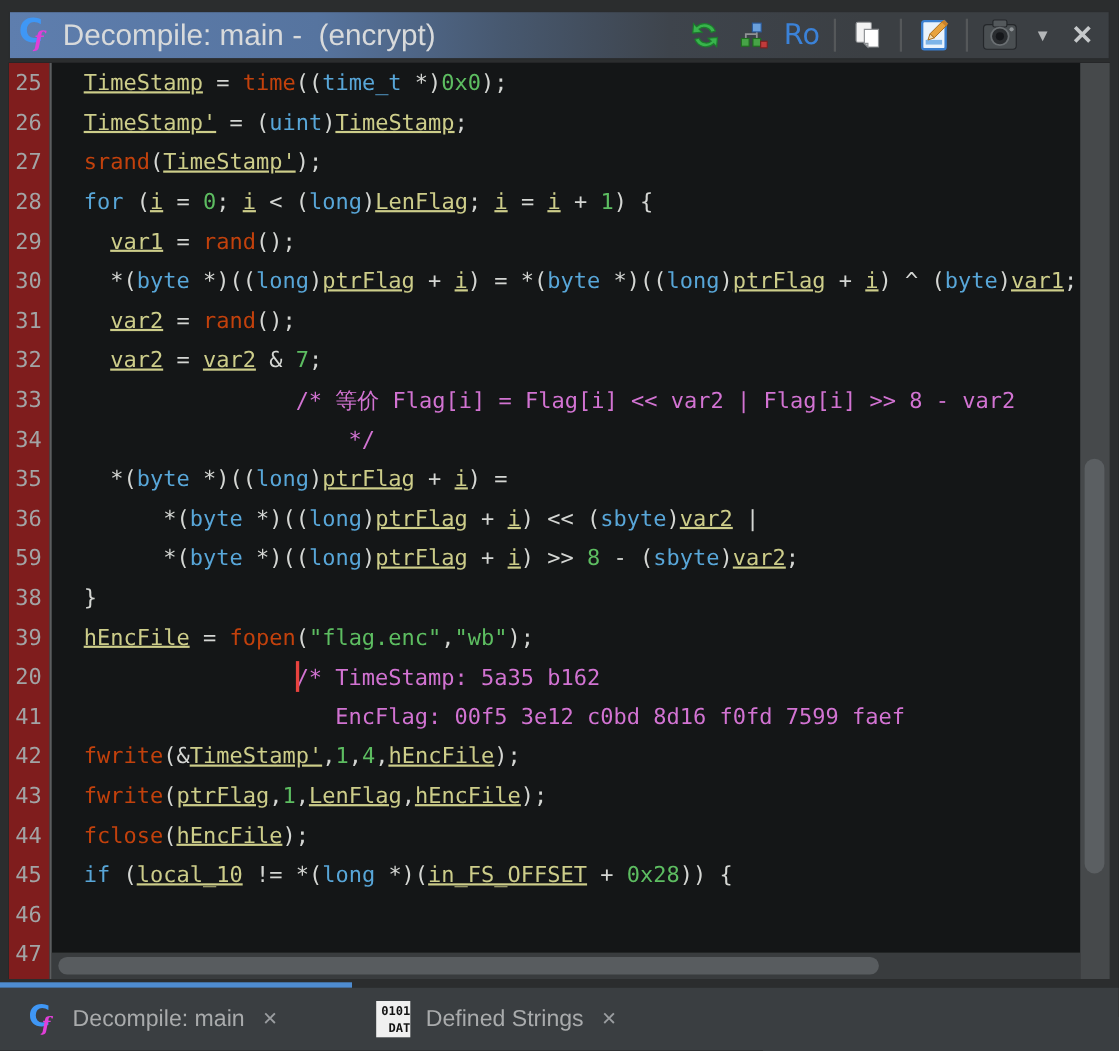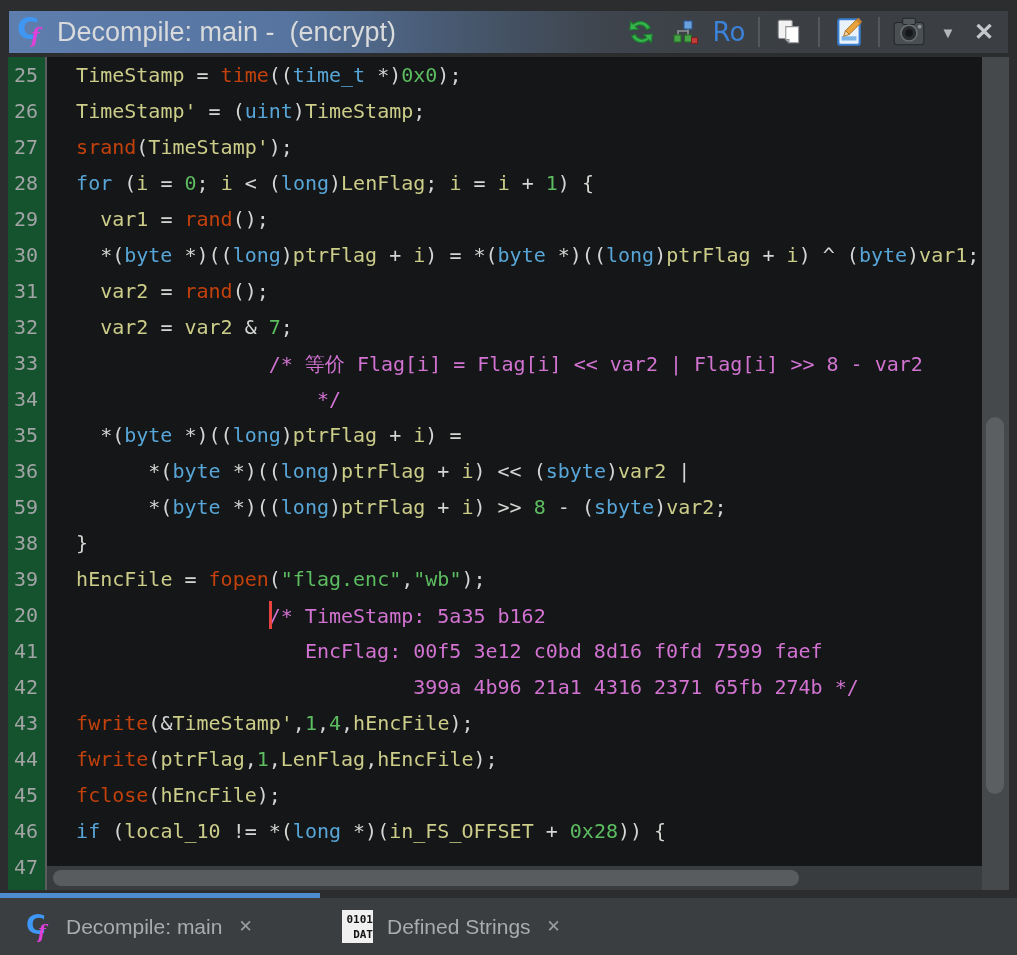--- a/index.html
+++ b/index.html
@@ -19,30 +19,30 @@
   #toolbar { margin-left:auto; display:flex; align-items:center; gap:10px; padding-right:10px; }
   .tbtn { display:flex; align-items:center; justify-content:center; width:34px; height:36px; cursor:default; }
   .tsep { width:2px; height:30px; background:#55585a; margin:0 2px; }
   .ro { color:#3b82d8; font-size:26px; font-weight:normal; font-family:"DejaVu Sans", sans-serif; }
   .caret { color:#b4b7b9; font-size:15px; }
   .xclose { color:#c6c9cb; font-size:24px; font-weight:bold; }
 
   
   #codewrap { position:absolute; left:8px; top:57px; width:1001px; height:833px;
     display:flex; background:#141617; overflow:hidden; }
-  #gutter { width:37px; background:#14532d; padding-top:6px; flex:0 0 auto; }
+  #gutter { width:37px; background:#7f1d1d; padding-top:6px; flex:0 0 auto; }
   #gutter .ln { height:36px; line-height:36px; text-align:right; padding-right:7px;
     color:#a2a4a5; font:20px "DejaVu Sans Mono", monospace; }
   #gutter-sep { width:2px; background:#5a5d5f; flex:0 0 auto; }
   #codearea { position:relative; flex:1 1 auto; overflow:hidden; }
   #code-lines { padding:6px 0 0 5px; }
   .cl { height:36px; line-height:36px; white-space:pre;
     font:20px "DejaVu Sans Mono", monospace; color:#d4d6d3; }
   .cl .p { color:#d4d6d3; }
-  .cl .v { color:#cdcd8a; }
+  .cl .v { color:#cdcd8a;text-decoration:underline; }
   .cl .f { color:#c2410c; }
   .cl .k { color:#58a6d8; }
   .cl .n { color:#5dbd61; }
   .cl .s { color:#5dbd61; }
   .cl .c { color:#d273d2; }
   .cur { display:inline-block; width:3px; height:28px; background:#e8433f;
     vertical-align:middle; margin-right:-3px; position:relative; top:-2px; }
 
   
   #vscroll { width:27px; background:#46494b; position:relative; flex:0 0 auto; }
@@ -176,21 +176,20 @@
         <div class="cl"><span class="p">    </span><span class="v">var2</span><span class="p"> = </span><span class="v">var2</span><span class="p"> &amp; </span><span class="n">7</span><span class="p">;</span></div>
         <div class="cl"><span class="p">                  </span><span class="c">/* 等价 Flag[i] = Flag[i] &lt;&lt; var2 | Flag[i] &gt;&gt; 8 - var2</span></div>
         <div class="cl"><span class="p">                      </span><span class="c">*/</span></div>
         <div class="cl"><span class="p">    *(</span><span class="k">byte</span><span class="p"> *)((</span><span class="k">long</span><span class="p">)</span><span class="v">ptrFlag</span><span class="p"> + </span><span class="v">i</span><span class="p">) =</span></div>
         <div class="cl"><span class="p">        *(</span><span class="k">byte</span><span class="p"> *)((</span><span class="k">long</span><span class="p">)</span><span class="v">ptrFlag</span><span class="p"> + </span><span class="v">i</span><span class="p">) &lt;&lt; (</span><span class="k">sbyte</span><span class="p">)</span><span class="v">var2</span><span class="p"> |</span></div>
         <div class="cl"><span class="p">        *(</span><span class="k">byte</span><span class="p"> *)((</span><span class="k">long</span><span class="p">)</span><span class="v">ptrFlag</span><span class="p"> + </span><span class="v">i</span><span class="p">) &gt;&gt; </span><span class="n">8</span><span class="p"> - (</span><span class="k">sbyte</span><span class="p">)</span><span class="v">var2</span><span class="p">;</span></div>
         <div class="cl"><span class="p">  }</span></div>
         <div class="cl"><span class="p">  </span><span class="v">hEncFile</span><span class="p"> = </span><span class="f">fopen</span><span class="p">(</span><span class="s">"flag.enc"</span><span class="p">,</span><span class="s">"wb"</span><span class="p">);</span></div>
         <div class="cl"><span class="p">                  </span><span class="cur"></span><span class="c">/* TimeStamp: 5a35 b162</span></div>
         <div class="cl"><span class="p">                     </span><span class="c">EncFlag: 00f5 3e12 c0bd 8d16 f0fd 7599 faef</span></div>
-        <div class="cl"><span class="p">                              </span><span class="c">399a 4b96 21a1 4316 2371 65fb 274b */</span></div>
         <div class="cl"><span class="p">  </span><span class="f">fwrite</span><span class="p">(&amp;</span><span class="v">TimeStamp'</span><span class="p">,</span><span class="n">1</span><span class="p">,</span><span class="n">4</span><span class="p">,</span><span class="v">hEncFile</span><span class="p">);</span></div>
         <div class="cl"><span class="p">  </span><span class="f">fwrite</span><span class="p">(</span><span class="v">ptrFlag</span><span class="p">,</span><span class="n">1</span><span class="p">,</span><span class="v">LenFlag</span><span class="p">,</span><span class="v">hEncFile</span><span class="p">);</span></div>
         <div class="cl"><span class="p">  </span><span class="f">fclose</span><span class="p">(</span><span class="v">hEncFile</span><span class="p">);</span></div>
         <div class="cl"><span class="p">  </span><span class="k">if</span><span class="p"> (</span><span class="v">local_10</span><span class="p"> != *(</span><span class="k">long</span><span class="p"> *)(</span><span class="v">in_FS_OFFSET</span><span class="p"> + </span><span class="n">0x28</span><span class="p">)) {</span></div>
       </div>
     <div id="hscroll">
       <div id="hthumb"></div>
     </div>
   </div>
   <div id="vscroll">

